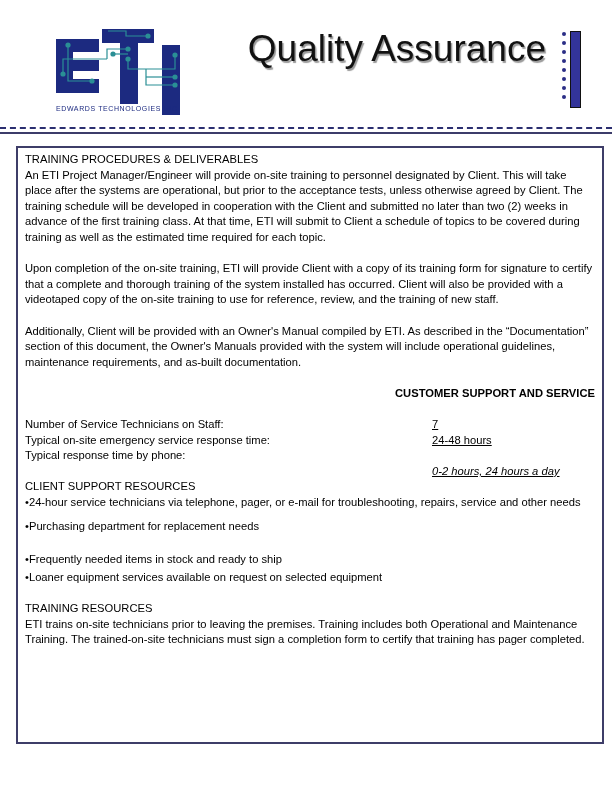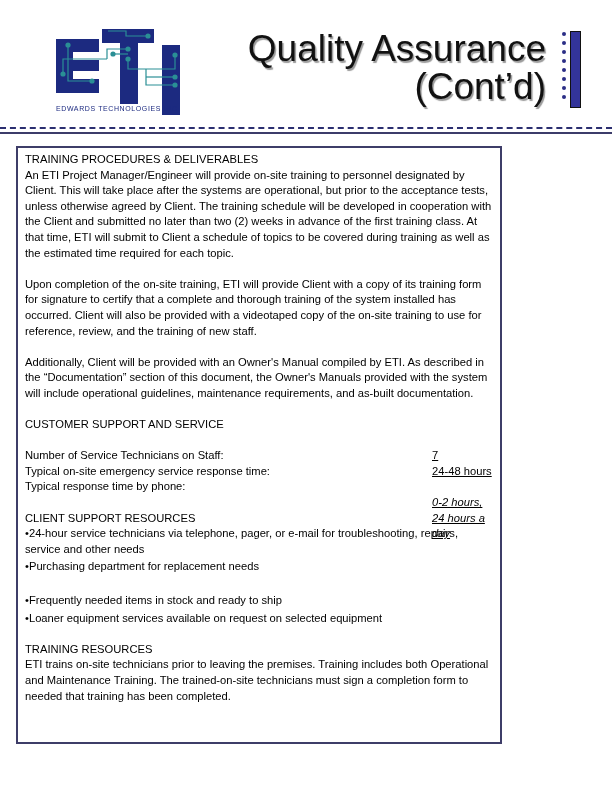--- a/index.html
+++ b/index.html
@@ -10,24 +10,24 @@
 
   .title { position: absolute; right: 66px; top: 30px; text-align: right; font-size: 37px; line-height: 38px; color: #111; text-shadow: 1.5px 1.5px 1px #9a9a9a; font-family: "Liberation Sans", sans-serif; }
 
   .dots-col { position: absolute; left: 562px; top: 32px; width: 6px; height: 76px; }
   .dots-col span { display: block; width: 4px; height: 4px; border-radius: 50%; background: #2b2e86; margin-bottom: 5px; }
   .accent-bar { position: absolute; left: 570px; top: 31px; width: 11px; height: 77px; background: #33349a; border: 1px solid #111; box-sizing: border-box; }
 
   .divider-dash { position: absolute; left: 0; top: 127px; width: 612px; height: 0; border-top: 2px dashed #2b2e70; }
   .divider-solid { position: absolute; left: 0; top: 132px; width: 612px; height: 2px; background: #3c3c6a; }
 
-  .doc { position: absolute; left: 16px; top: 146px; width: 486px; height: 598px; border: 2px solid #3e3d68; box-sizing: border-box; padding: 4px 7px 0 7px; font-size: 11.2px; line-height: 15.6px; }
+  .doc { position: absolute; left: 16px; top: 146px; width: 588px; height: 598px; border: 2px solid #3e3d68; box-sizing: border-box; padding: 4px 7px 0 7px; font-size: 11.2px; line-height: 15.6px; }
   .doc p { margin: 0; }
   .gap { height: 15.6px; }
-  .bold { font-weight: normal; }
+  .bold { font-weight: bold; text-align: right; }
   .profile-row { position: relative; height: 15.6px; }
   .profile-row .lbl { position: absolute; left: 0; }
   .profile-row .val { position: absolute; left: 407px; text-decoration: underline; }
   .profile-row.tall { height: 31.2px; }
   .profile-row.tall .val { top: 15.6px; font-style: italic; }
 </style>
 </head>
 <body>
 
 <div class="logo">
@@ -63,21 +63,20 @@
       <circle cx="125" cy="52" r="2.6"></circle>
       <circle cx="125" cy="60" r="2.6"></circle>
       <circle cx="98" cy="11" r="2.6"></circle>
     </g>
   </svg>
 </div>
 <div class="logo-caption">EDWARDS TECHNOLOGIES INC</div>
 
 <div class="title">
   <div>Quality Assurance</div>
-  <div>(Cont’d)</div>
 </div>
 
 <div class="dots-col">
   <span></span>
     <span></span>
     <span></span>
     <span></span>
     <span></span>
     <span></span>
     <span></span>
@@ -105,19 +104,19 @@
   <div class="profile-row">
     <span class="lbl">Typical on-site emergency service response time:</span>
     <span class="val">24-48 hours</span>
   </div>
   <div class="profile-row tall">
     <span class="lbl">Typical response time by phone:</span>
     <span class="val">0-2 hours, 24 hours a day</span>
   </div>
   <p>CLIENT SUPPORT RESOURCES</p>
   <p>•24-hour service technicians via telephone, pager, or e-mail for troubleshooting, repairs, service and other needs</p>
-  <p style="margin-top:2px">•Purchasing department for replacement needs</p>
+  <p style="margin-top:8px">•Purchasing department for replacement needs</p>
   <p style="margin-top:18px">•Frequently needed items in stock and ready to ship</p>
   <p style="margin-top:2px">•Loaner equipment services available on request on selected equipment</p>
   <div class="gap"></div>
   <p>TRAINING RESOURCES</p>
-  <p>ETI trains on-site technicians prior to leaving the premises. Training includes both Operational and Maintenance Training.  The trained-on-site technicians must sign a completion form to needed that training has been completed.</p>
+  <p>ETI trains on-site technicians prior to leaving the premises. Training includes both Operational and Maintenance Training.  The trained-on-site technicians must sign a completion form to certify that training has pager completed.</p>
 </div>
 
 </body></html>

